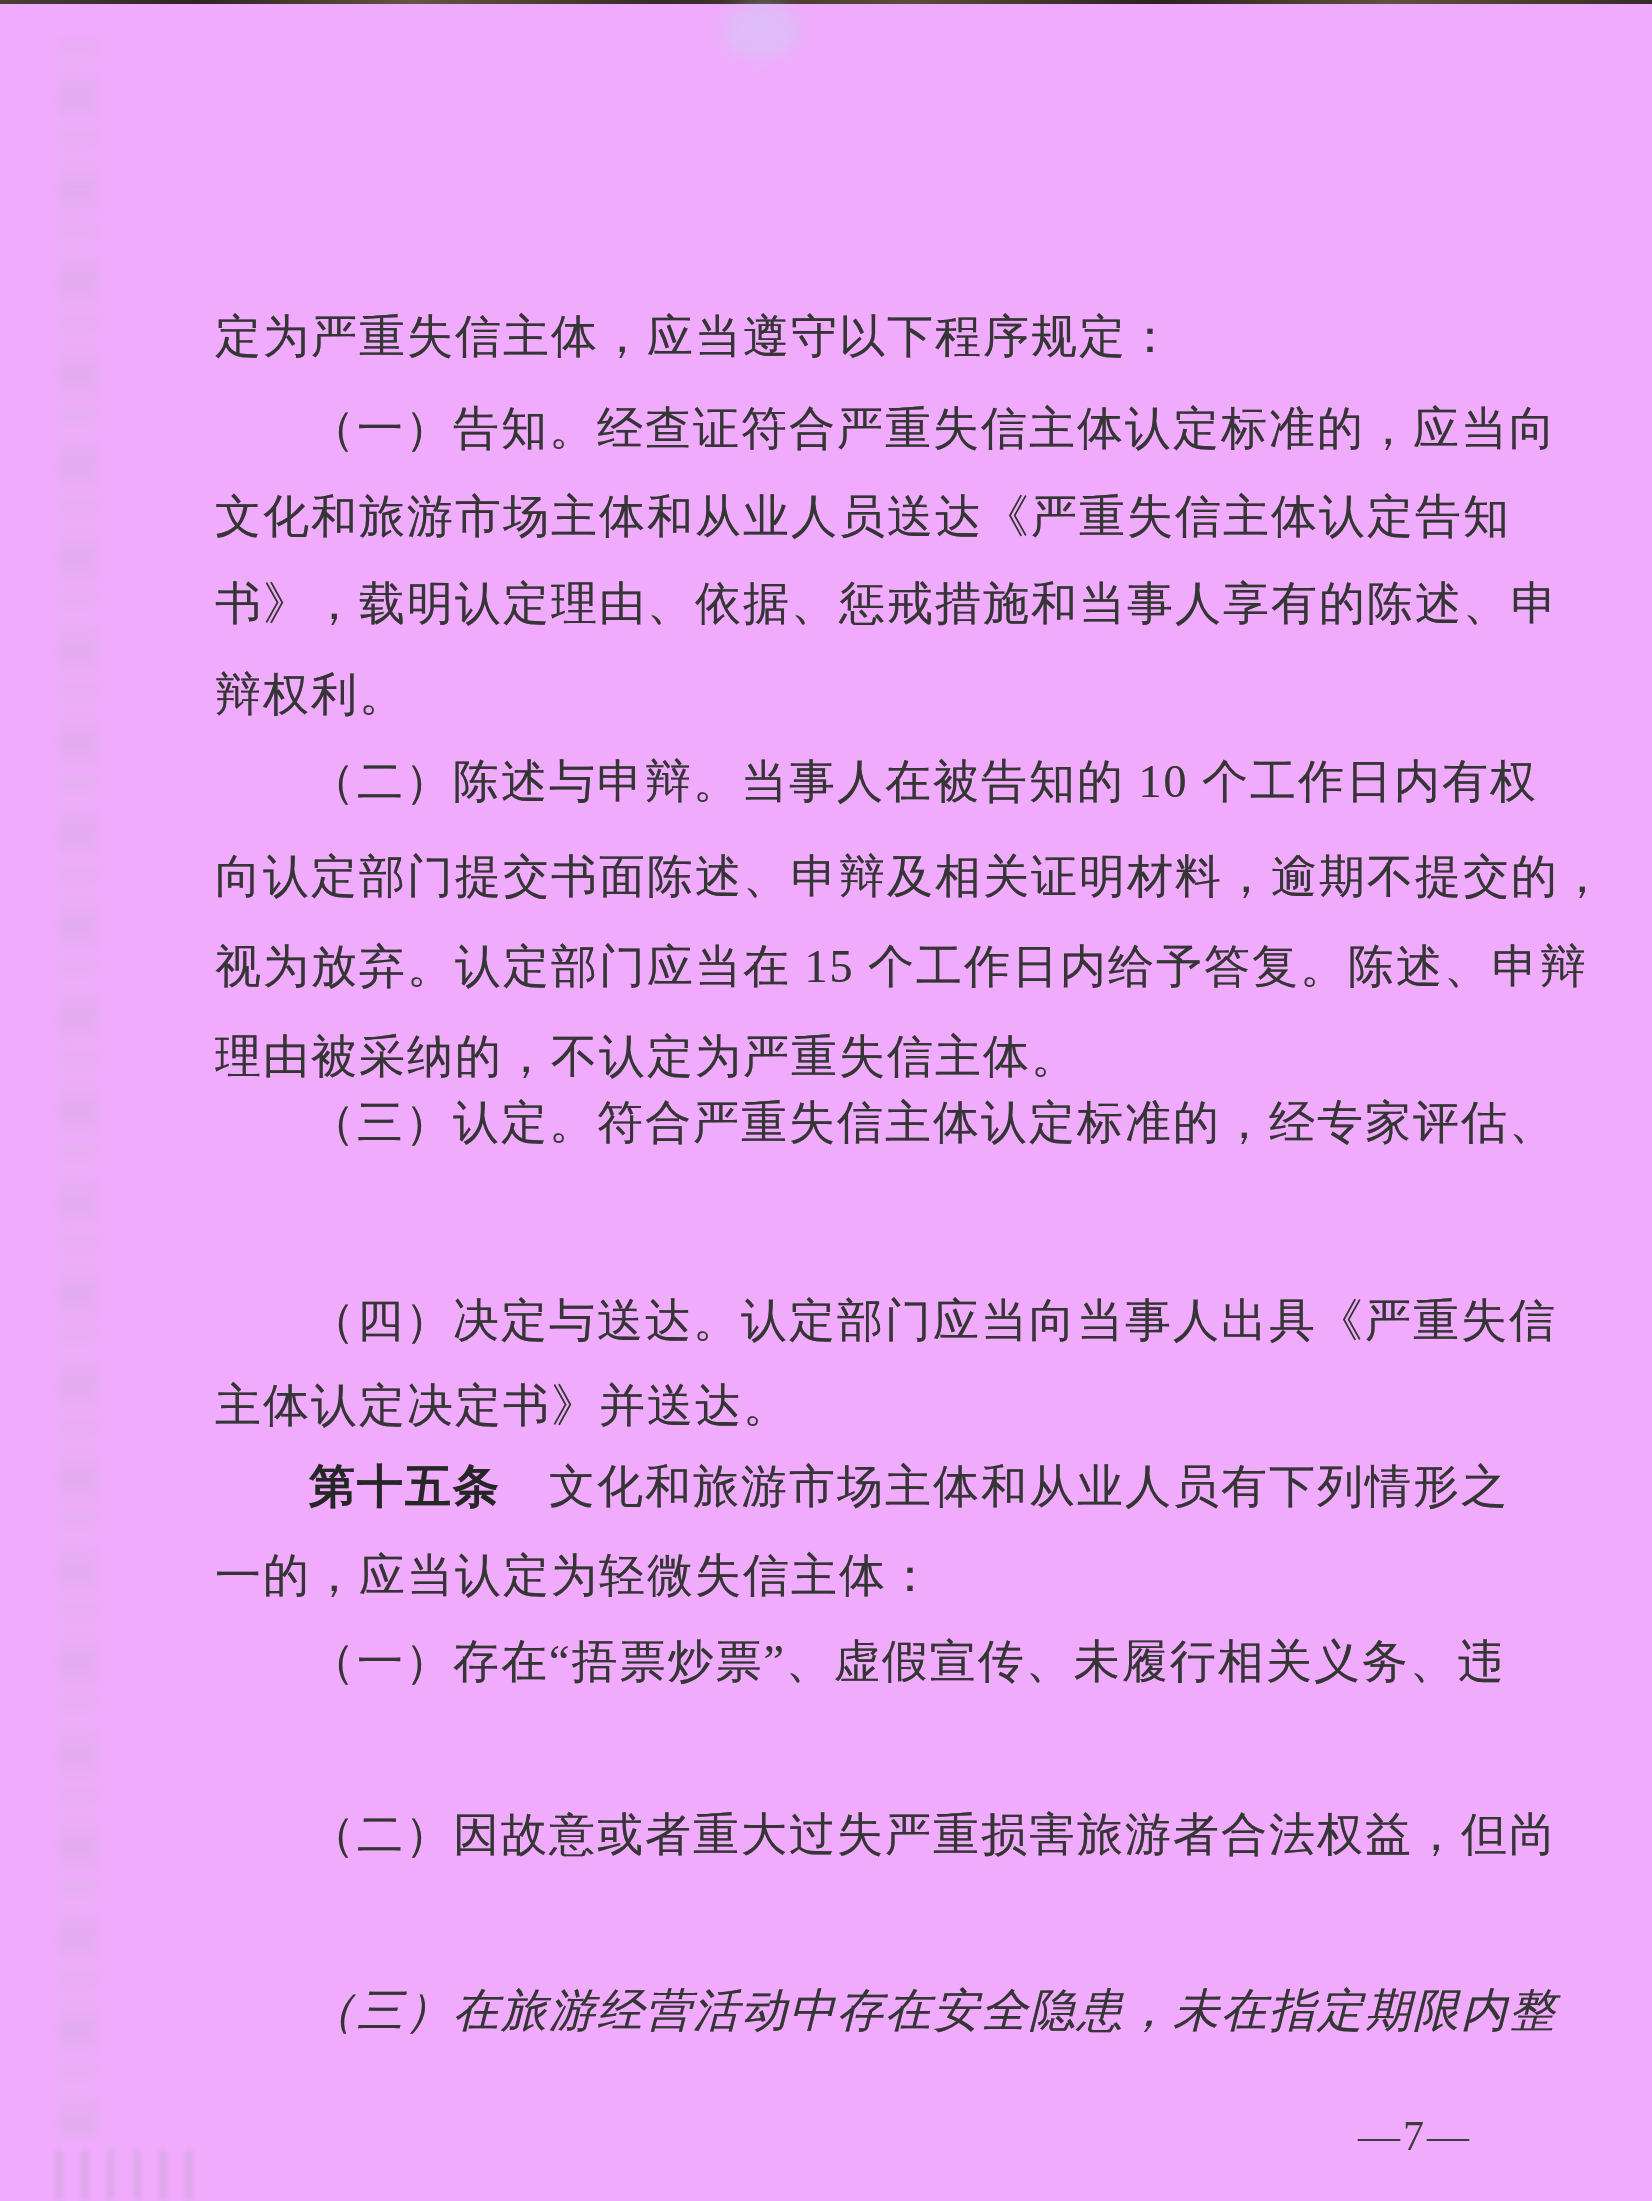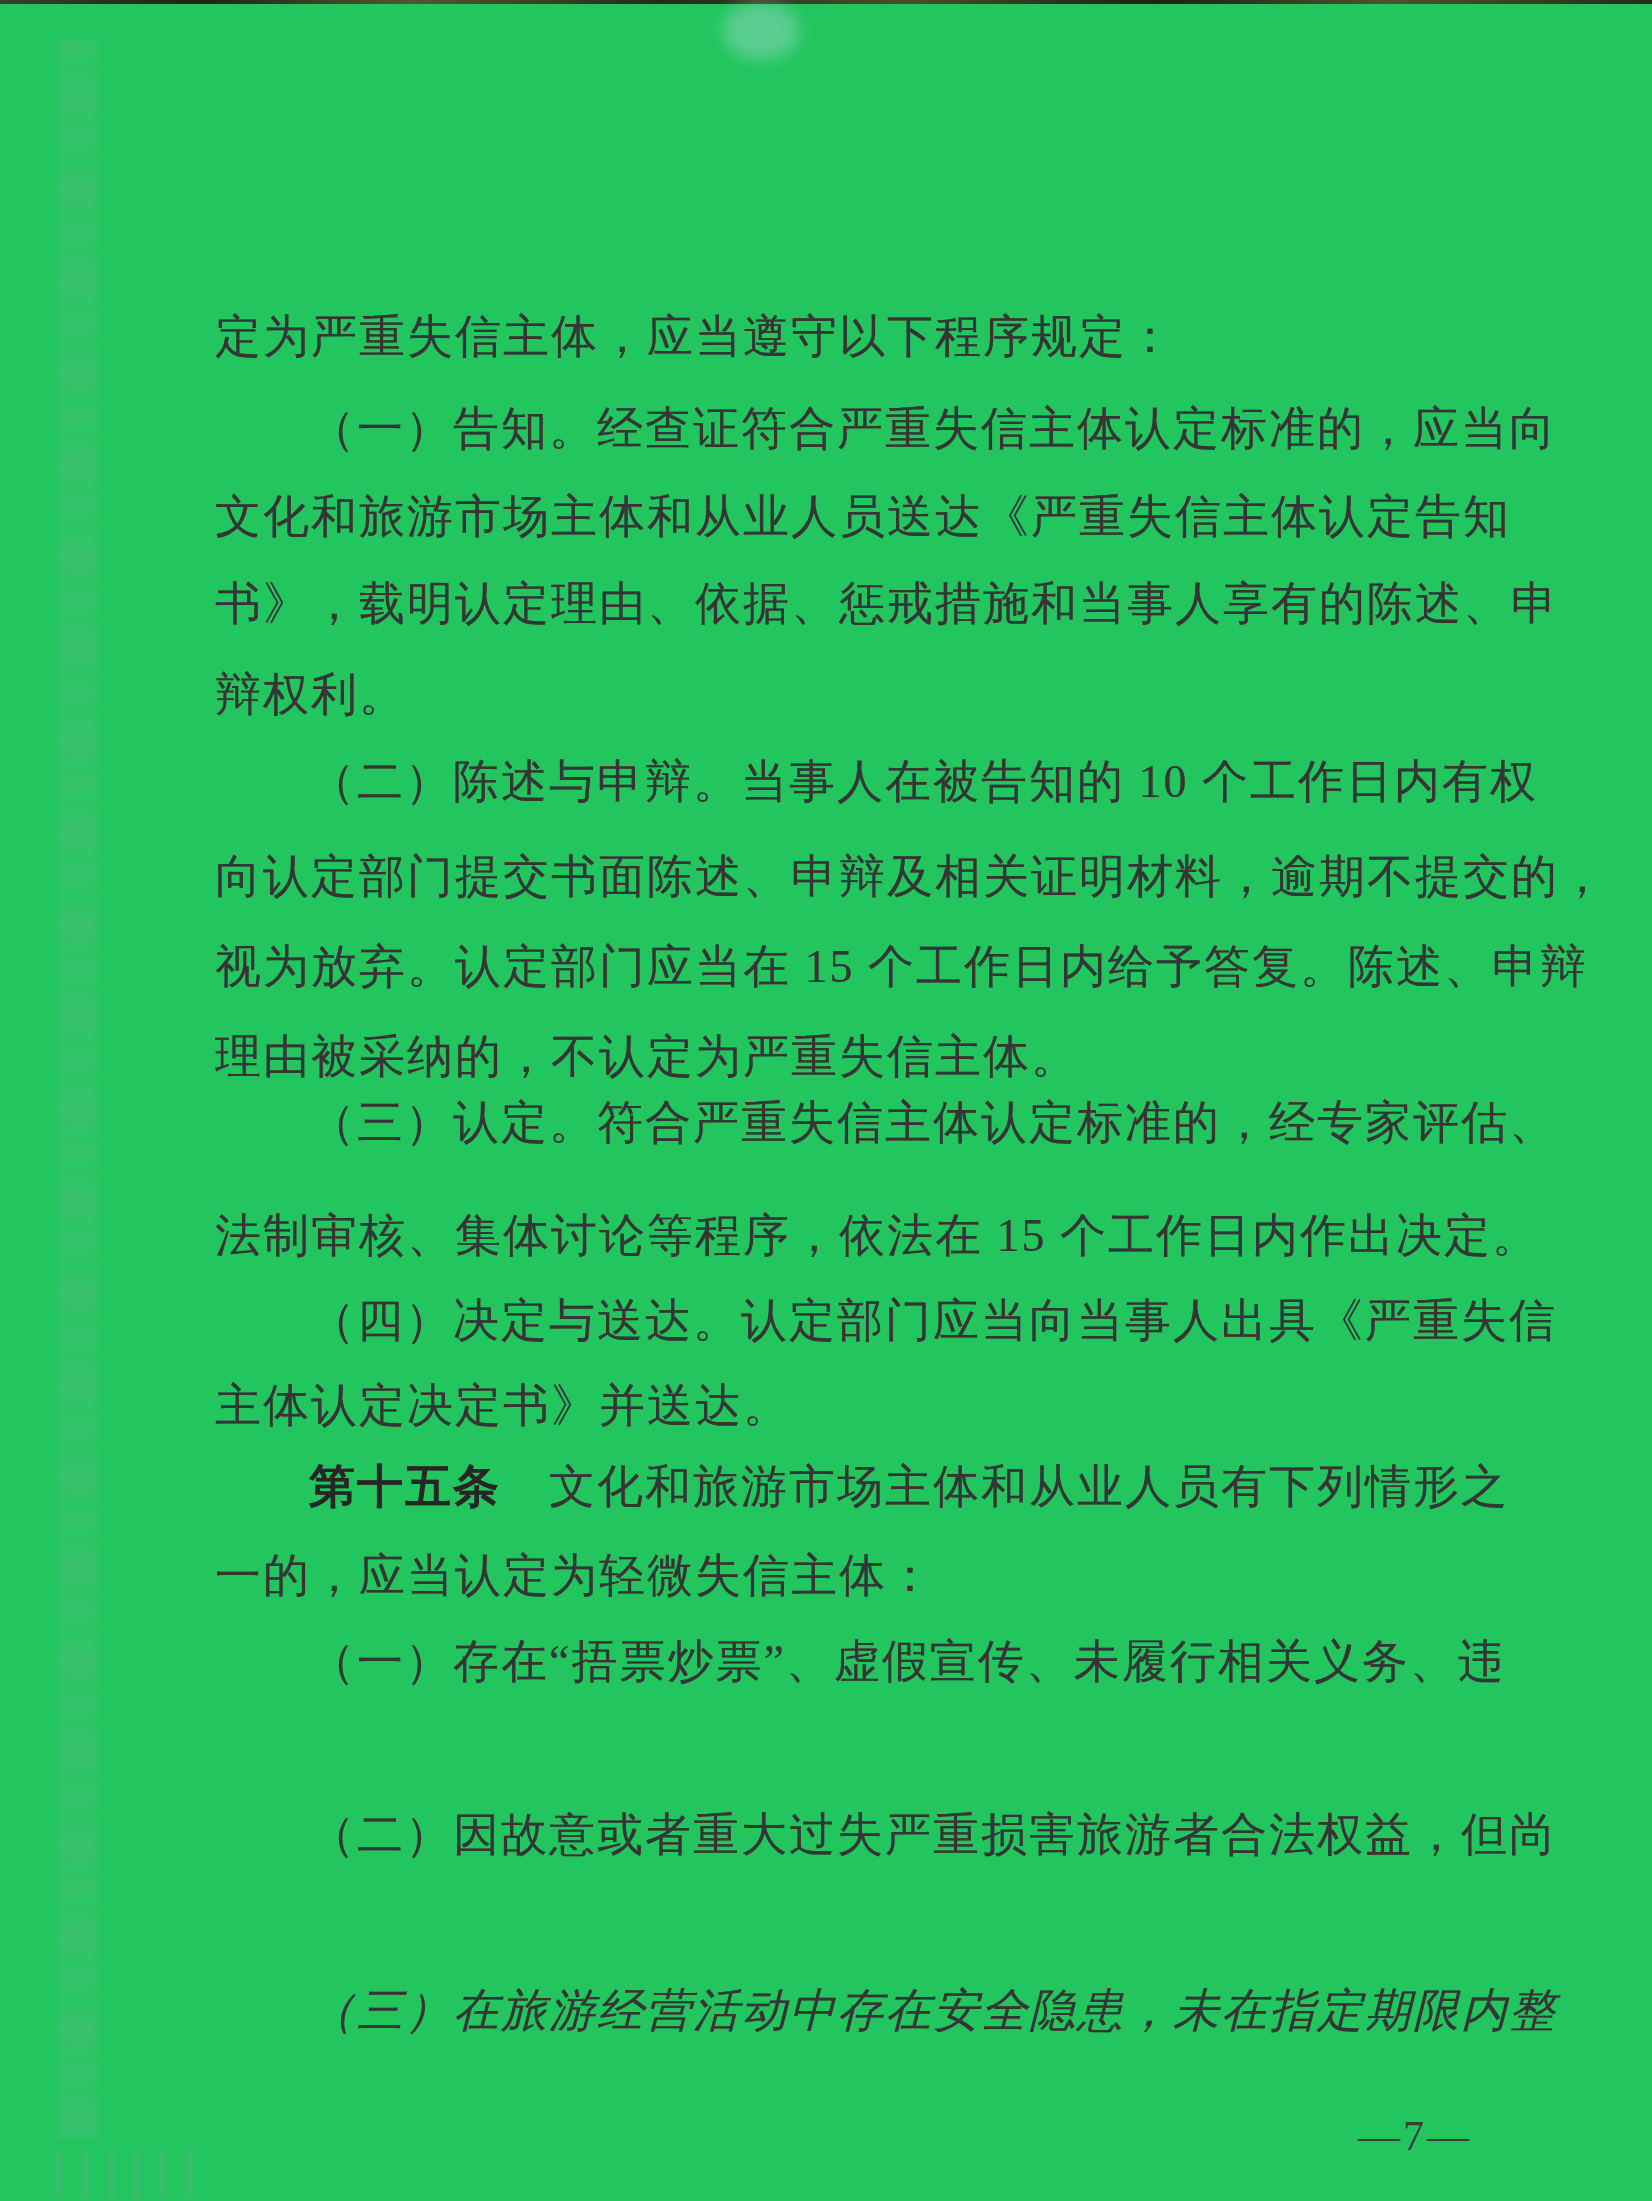--- a/index.html
+++ b/index.html
@@ -4,21 +4,21 @@
 <style>
   html, body {
     margin: 0;
     padding: 0;
     background: #ffffff;
   }
   .page {
     position: relative;
     width: 1652px;
     height: 2201px;
-    background: #22c55e;
+    background: #f0abfc;
     overflow: hidden;
     font-family: "Liberation Serif", "DejaVu Serif", serif;
   }
   
   .edge-top {
     position: absolute;
     left: 0; top: 0;
     width: 1652px; height: 4px;
     background: linear-gradient(90deg,
       #3a3220 0%, #191509 12%, #564a2e 25%, #221c0e 40%,
@@ -95,21 +95,20 @@
       <div class="line" style="top: 308px;"><span class="seg">定为严重失信主体，应当遵守以下程序规定：</span></div>
       <div class="line indent" style="top: 400px;"><span class="seg">（一）告知。经查证符合严重失信主体认定标准的，应当向</span></div>
       <div class="line" style="top: 488px;"><span class="seg">文化和旅游市场主体和从业人员送达《严重失信主体认定告知</span></div>
       <div class="line" style="top: 575px;"><span class="seg">书》，载明认定理由、依据、惩戒措施和当事人享有的陈述、申</span></div>
       <div class="line" style="top: 669px; font-family: Liberation Mono, monospace;"><span class="seg">辩权利。</span></div>
       <div class="line indent" style="top: 753px;"><span class="seg">（二）陈述与申辩。当事人在被告知的 10 个工作日内有权</span></div>
       <div class="line" style="top: 848px;"><span class="seg">向认定部门提交书面陈述、申辩及相关证明材料，逾期不提交的，</span></div>
       <div class="line" style="top: 938px;"><span class="seg">视为放弃。认定部门应当在 15 个工作日内给予答复。陈述、申辩</span></div>
       <div class="line" style="top: 1028px;"><span class="seg">理由被采纳的，不认定为严重失信主体。</span></div>
       <div class="line indent" style="top: 1094px;"><span class="seg">（三）认定。符合严重失信主体认定标准的，经专家评估、</span></div>
-      <div class="line" style="top: 1207px;"><span class="seg">法制审核、集体讨论等程序，依法在 15 个工作日内作出决定。</span></div>
       <div class="line indent" style="top: 1292px;"><span class="seg">（四）决定与送达。认定部门应当向当事人出具《严重失信</span></div>
       <div class="line" style="top: 1377px;"><span class="seg">主体认定决定书》并送达。</span></div>
       <div class="line indent" style="top: 1458px;"><span class="seg-bold">第十五条</span><span class="seg">　文化和旅游市场主体和从业人员有下列情形之</span></div>
       <div class="line" style="top: 1547px;"><span class="seg">一的，应当认定为轻微失信主体：</span></div>
       <div class="line indent" style="top: 1633px;"><span class="seg">（一）存在“捂票炒票”、虚假宣传、未履行相关义务、违</span></div>
       <div class="line indent" style="top: 1806px;"><span class="seg">（二）因故意或者重大过失严重损害旅游者合法权益，但尚</span></div>
       <div class="line indent" style="top: 1982px; font-style: italic;"><span class="seg">（三）在旅游经营活动中存在安全隐患，未在指定期限内整</span></div>
     </div>
 
   <div class="page-number">—7—</div>

